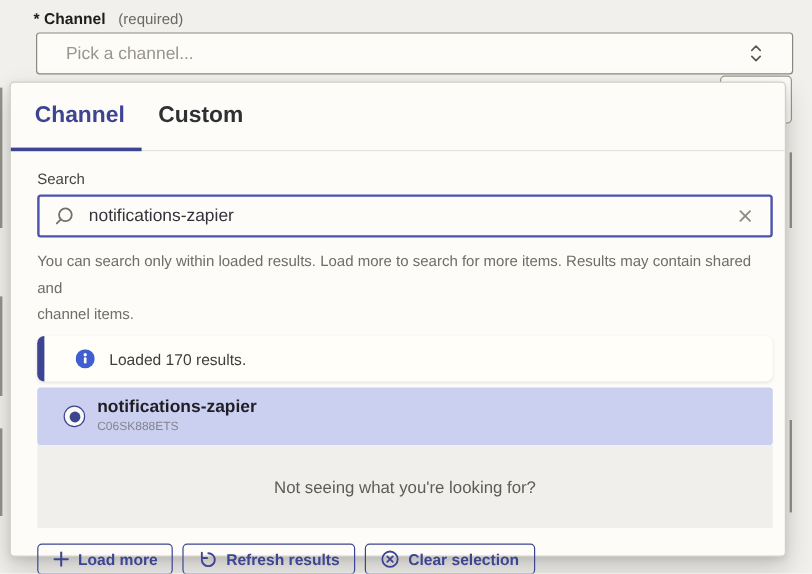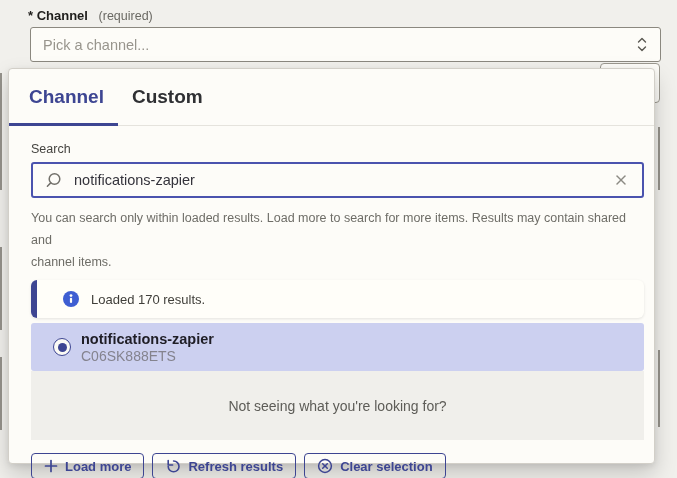--- a/index.html
+++ b/index.html
@@ -16,21 +16,21 @@
     background:#fdfcf8;border:1px solid #9b988f;border-radius:4px;box-sizing:border-box;
   }
 
   
   .field-label{position:absolute;left:28px;top:8px;font-size:13px;z-index:0;}
   .field-label .lab{font-weight:700;color:#1e1d1b;}
   .field-label .req{font-weight:400;color:#6a6963;font-size:12.5px;margin-left:7px;}
   .select-box{
     position:absolute;left:30px;top:27px;width:631px;height:35px;box-sizing:border-box;
     background:#fdfcf8;border:1px solid #8b887f;border-radius:3px;
-    display:flex;align-items:center;justify-content:space-between;padding:0 12px;
+    display:flex;align-items:center;justify-content:space-between;padding:0 24px;
     cursor:pointer;
   }
   .select-box .placeholder{color:#98958d;font-size:14.5px;}
 
   
   .panel{
     position:absolute;left:8px;top:68px;width:647px;height:396px;box-sizing:border-box;
     background:#fdfcf8;border:1px solid #d2cfc8;border-radius:4px;z-index:2;
     box-shadow:0 10px 22px rgba(0,0,0,.18),0 2px 6px rgba(0,0,0,.08);
   }
@@ -67,21 +67,21 @@
     margin-top:5px;height:48px;box-sizing:border-box;background:#ccd0f0;border-radius:3px;
     display:flex;align-items:center;padding-left:22px;cursor:pointer;
   }
   .radio-outer{
     width:18px;height:18px;box-sizing:border-box;border:1.5px solid #3d4592;border-radius:50%;
     background:#fbfaf5;display:flex;align-items:center;justify-content:center;flex:0 0 auto;
   }
   .radio-dot{width:9px;height:9px;border-radius:50%;background:#3d4592;}
   .result-texts{margin-left:10px;line-height:1;}
   .result-name{font-size:14.5px;font-weight:700;color:#1f1e26;line-height:18px;}
-  .result-id{font-size:14px;color:#84838e;line-height:16px;}
+  .result-id{font-size:10px;color:#84838e;line-height:16px;}
 
   .empty-box{
     height:69px;background:#f0efeb;display:flex;flex-direction:row;
     align-items:center;justify-content:center;text-align:center;
   }
   .empty-line1{font-size:14px;color:#5d5c57;line-height:22px;}
   .empty-line2{font-size:14px;color:#3a3935;font-weight:700;line-height:22px;}
 
   .actions{margin-top:13px;display:flex;gap:8px;}
   .btn{

